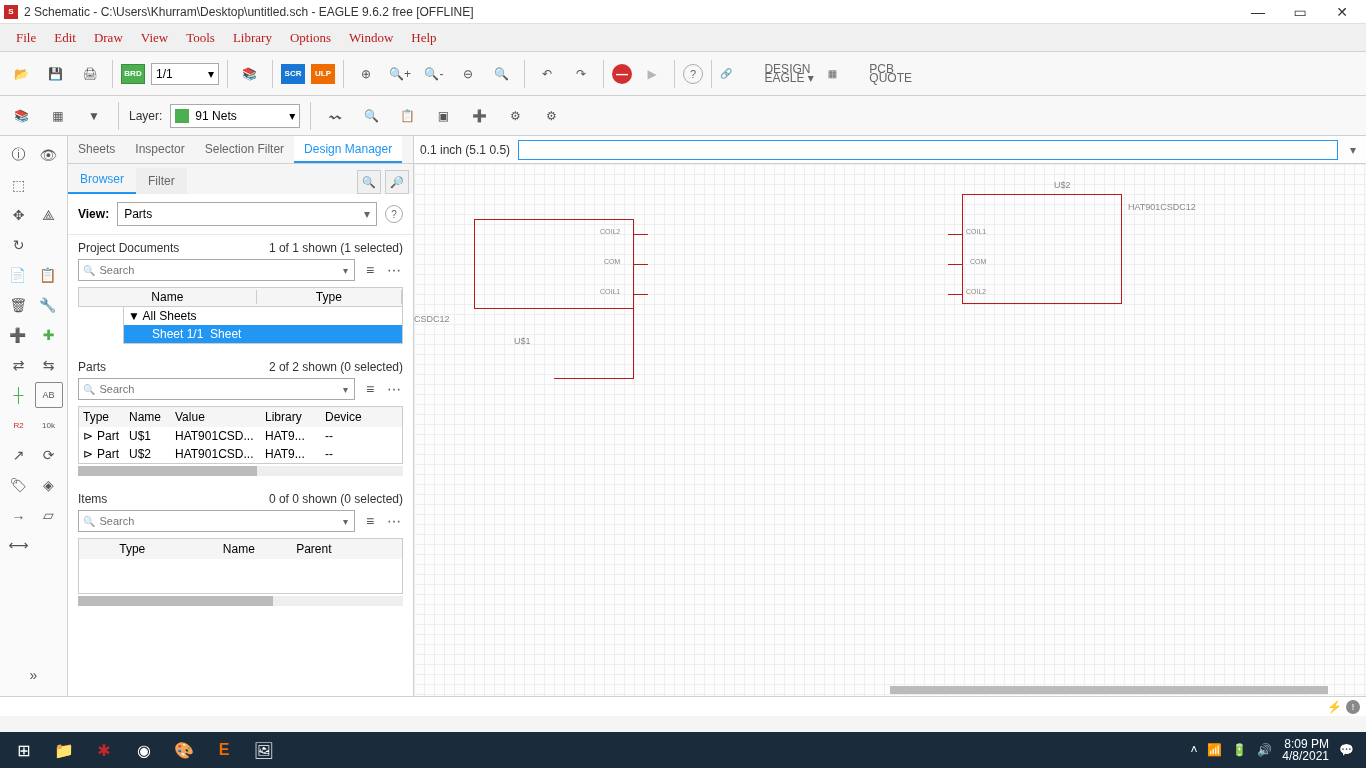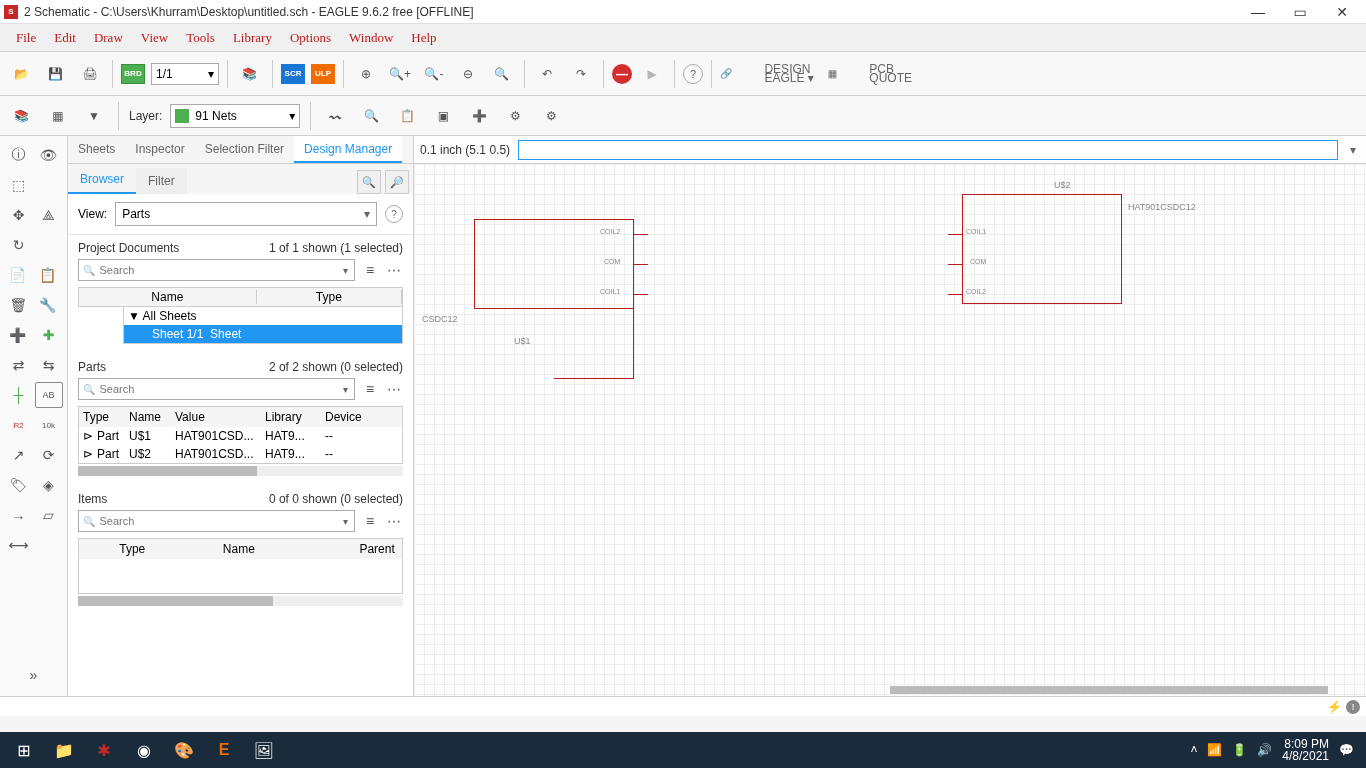--- a/index.html
+++ b/index.html
@@ -40,21 +40,21 @@
 .tabs1 { display:flex; border-bottom:1px solid #d0d0d0; background:#f5f5f5; height:28px; }
 .tabs1 span { padding:6px 10px; color:#666; cursor:pointer; font-size:12px; }
 .tabs1 span.active { color:#2196f3; border-bottom:2px solid #2196f3; background:#fff; }
 .tabs2 { display:flex; background:#f5f5f5; height:30px; align-items:flex-end; }
 .tabs2 span { padding:6px 12px; color:#666; cursor:pointer; font-size:12px; }
 .tabs2 span.active { color:#2196f3; border-bottom:2px solid #2196f3; }
 .tabs2 .spacer { flex:1; }
 .sqbtn { width:24px; height:24px; border:1px solid #ccc; background:#f0f0f0; display:flex; align-items:center; justify-content:center; margin-right:4px; cursor:pointer; font-size:11px; }
 
 .view-row { display:flex; align-items:center; padding:8px 10px; gap:8px; border-bottom:1px solid #e8e8e8; }
-.view-lbl { font-weight:normal; font-size:12px; }
+.view-lbl { font-weight:bold; font-size:12px; }
 .view-sel { flex:1; height:24px; border:1px solid #aaa; padding:0 6px; display:flex; align-items:center; font-size:12px; position:relative; }
 .view-sel::after { content:"▾"; position:absolute; right:6px; color:#666; }
 .qmark { width:18px; height:18px; border:1px solid #aaa; border-radius:50%; display:flex; align-items:center; justify-content:center; font-size:10px; color:#666; cursor:pointer; }
 
 .section { padding:6px 10px 0 10px; }
 .sec-hdr { display:flex; justify-content:space-between; align-items:center; font-size:12px; color:#333; margin-bottom:4px; }
 .search-row { display:flex; align-items:center; gap:6px; margin-bottom:6px; }
 .search-box { flex:1; height:22px; border:1px solid #aaa; display:flex; align-items:center; padding:0 4px; position:relative; }
 .search-box::before { content:"🔍"; font-size:10px; margin-right:4px; opacity:.6; }
 .search-box input { border:0; outline:0; flex:1; font-size:11px; color:#888; }
@@ -352,41 +352,41 @@
         <div class="search-box">
             <input placeholder="Search" style="">
           </div>
         <div class="list-ico">≡</div>
         <div class="list-ico">⋯</div>
       </div>
       <div class="parts-tbl" style="height:56px">
         <div class="hdr">
           <span style="width:33%;text-align:center">Type</span>
           <span style="width:33%;text-align:center">Name</span>
-          <span style="width:33%;text-align:right">Parent</span>
+          <span style="width:33%;text-align:left">Parent</span>
         </div>
       </div>
       <div class="scroll-track">
           <div class="scroll-thumb" style="width:60%"></div>
         </div>
     </div>
   </div>
 
   <div class="canvas-wrap">
     <div class="cmd-row">
       <span class="coord">0.1 inch (5.1 0.5)</span>
       <div class="cmd-input"></div>
       <span style="color:#666;padding:0 4px">▾</span>
     </div>
     <div class="canvas">
 
       <div class="comp" style="left:60px; top:55px; width:160px; height:90px"></div>
       <div class="comp" style="left:140px; top:55px; width:80px; height:160px; border-left:0; border-top:0"></div>
       <div class="comp-lbl" style="left:100px; top:172px">U$1</div>
-      <div class="comp-lbl" style="left:8px; top:150px">CSDC12</div>
+      <div class="comp-lbl" style="left:0; top:150px">CSDC12</div>
       <div class="pin" style="left:220px; top:70px"></div>
         <div class="pin-lbl" style="left:186px;top:64px">COIL2</div>
       <div class="pin" style="left:220px; top:100px"></div>
         <div class="pin-lbl" style="left:190px;top:94px">COM</div>
       <div class="pin" style="left:220px; top:130px"></div>
         <div class="pin-lbl" style="left:186px;top:124px">COIL1</div>
 
       <div class="comp" style="left:548px; top:30px; width:160px; height:110px"></div>
       <div class="comp-lbl" style="left:640px; top:16px">U$2</div>
       <div class="comp-lbl" style="left:714px; top:38px">HAT901CSDC12</div>

